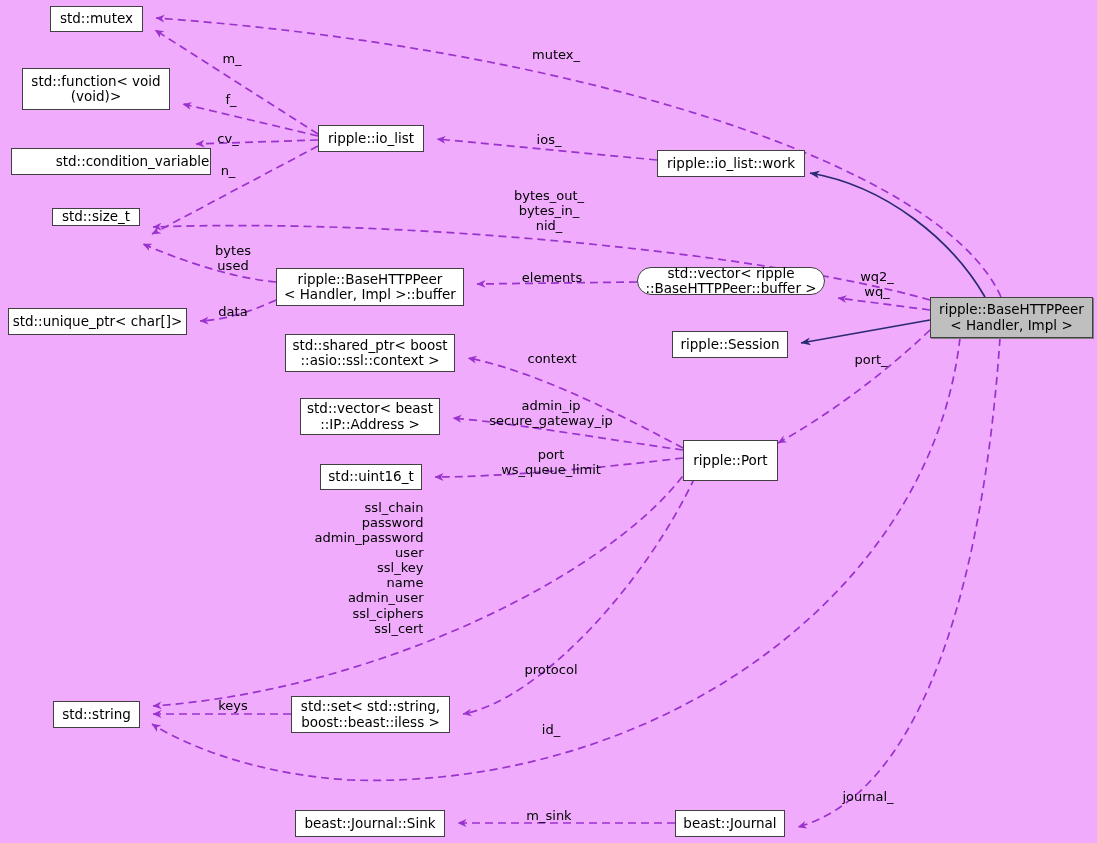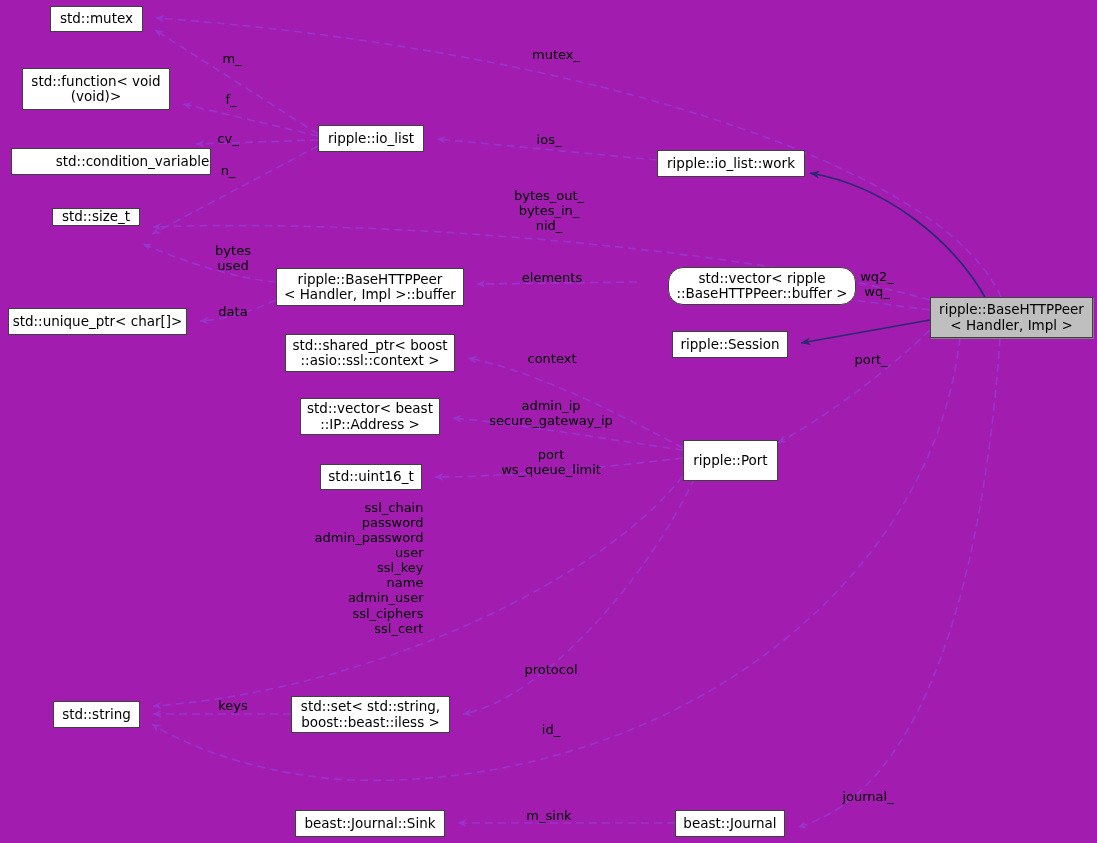--- a/index.html
+++ b/index.html
@@ -1,17 +1,17 @@
 <!DOCTYPE html>
 <html><head>
 <meta charset="utf-8">
 <style>
   html,body{margin:0;padding:0;background:#ffffff;}
   body{font-family:"DejaVu Sans","Liberation Sans",sans-serif;}
-  #canvas{position:relative;width:1097px;height:843px;background:#a21caf;overflow:hidden;}
+  #canvas{position:relative;width:1097px;height:843px;background:#f0abfc;overflow:hidden;}
   svg#edges{position:absolute;left:0;top:0;width:1097px;height:843px;}
   .node{position:absolute;box-sizing:border-box;border:1px solid #404040;background:#ffffff;
         display:flex;align-items:center;justify-content:center;text-align:center;
         font-size:13.5px;color:#000000;line-height:1.12;padding:1px 5px;}
   .node.hl{background:#bfbfbf;border:1px solid #404040;box-shadow:1px 1px 0 #808080;}
   .node span{display:block;white-space:pre;}
   .elabel{position:absolute;font-size:13px;color:#000000;text-align:center;
           line-height:1.16;white-space:pre;transform:translate(-50%,-50%);}
   .fieldlist{position:absolute;font-size:13px;color:#000000;text-align:right;
              line-height:1.16;white-space:pre;transform:translate(-50%,0);}
@@ -123,21 +123,21 @@
   </div>
   <div class="node" style="left:295px;top:810px;width:150px;height:27px;">
     <span>beast::Journal::Sink</span>
   </div>
   <div class="node" style="left:675px;top:810px;width:110px;height:27px;">
     <span>beast::Journal</span>
   </div>
   <div class="node" style="left:657px;top:150px;width:148px;height:27px;">
     <span>ripple::io_list::work</span>
   </div>
-  <div class="node" style="left:668px;top:267px;width:188px;height:38px;border-radius:15px;">
+  <div class="node" style="left:637px;top:267px;width:188px;height:28px;border-radius:15px;">
     <span>std::vector&lt; ripple
 ::BaseHTTPPeer::buffer &gt;</span>
   </div>
   <div class="node" style="left:672px;top:331px;width:116px;height:27px;">
     <span>ripple::Session</span>
   </div>
   <div class="node" style="left:683px;top:440px;width:95px;height:41px;">
     <span>ripple::Port</span>
   </div>
   <div class="node hl" style="left:930px;top:297px;width:163px;height:41px;">

